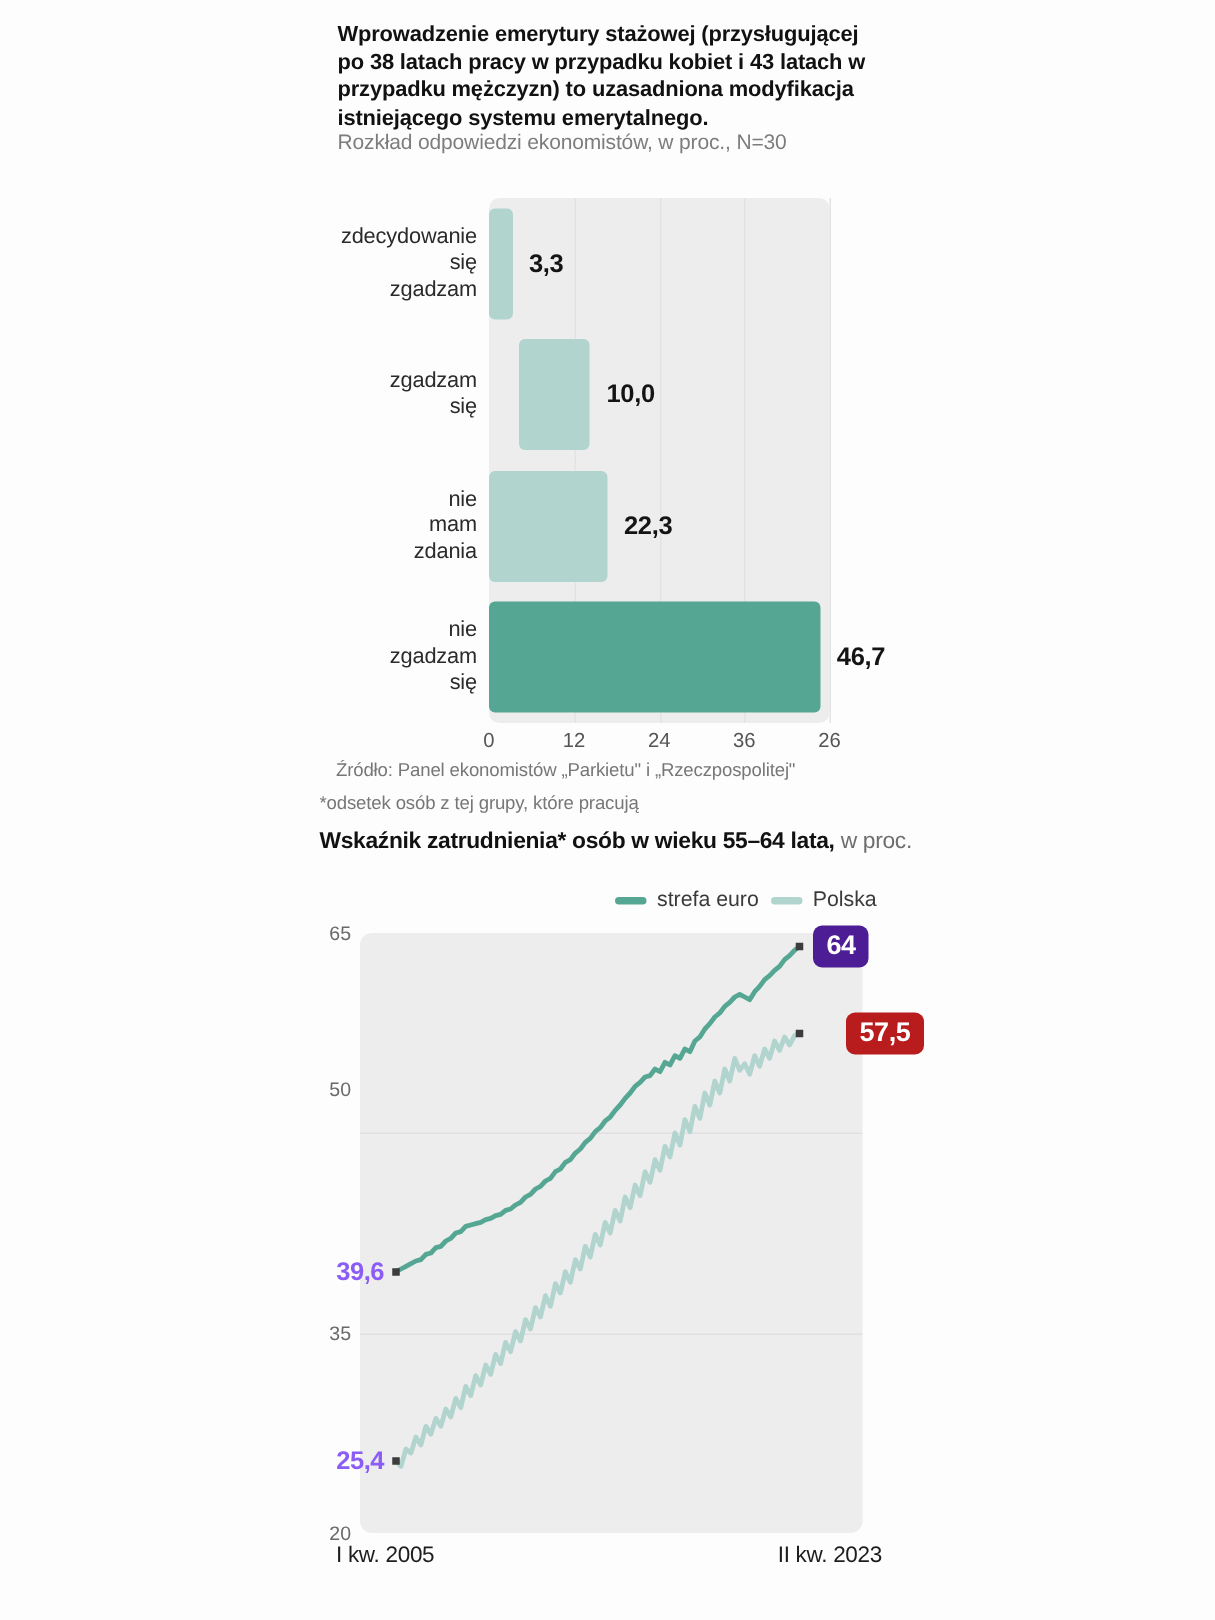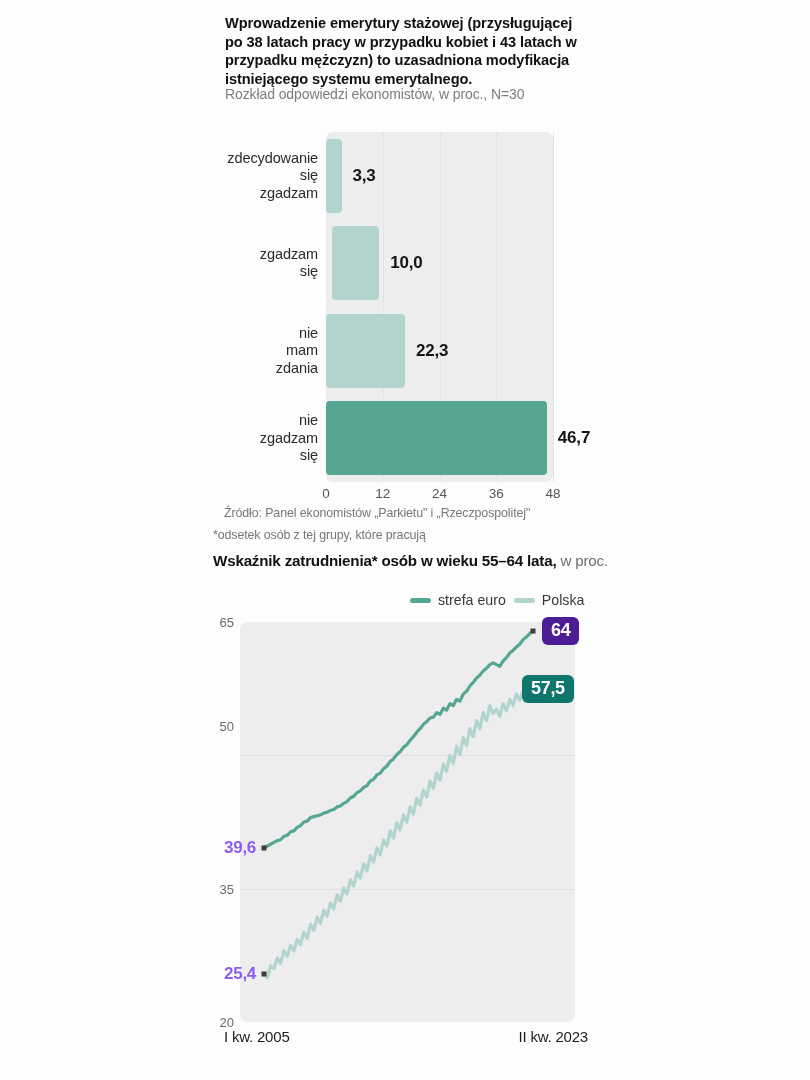--- a/index.html
+++ b/index.html
@@ -215,21 +215,21 @@
   <div id="bar-layer">
       <div class="bar-row" style="left: 326px; top: 138.75px; width: 227px;">
         <div class="bar" style="width: 15.6062px; background: rgb(178, 212, 207);"></div>
         <div class="bar-value" style="left: 26.6062px;">3,3</div>
       </div>
       <div class="cat-label" style="left: 222px; top: 149.5px;">
         <div>zdecydowanie</div>
         <div>się</div>
         <div>zgadzam</div>
       </div>
-      <div class="bar-row" style="left: 332px; top: 226.25px; width: 210px;">
+      <div class="bar-row" style="left: 346px; top: 226.25px; width: 210px;">
         <div class="bar" style="width: 47.2917px; background: rgb(178, 212, 207);"></div>
         <div class="bar-value" style="left: 58.2917px;">10,0</div>
       </div>
       <div class="cat-label" style="left: 222px; top: 245.75px;">
         <div>zgadzam</div>
         <div>się</div>
       </div>
       <div class="bar-row" style="left: 326px; top: 313.75px; width: 227px;">
         <div class="bar" style="width: 78.9771px; background: rgb(178, 212, 207);"></div>
         <div class="bar-value" style="left: 89.9771px;">22,3</div>
@@ -247,21 +247,21 @@
         <div>nie</div>
         <div>zgadzam</div>
         <div>się</div>
       </div>
     </div>
   <div id="xticks1">
       <div class="xtick1" style="left: 326px;">0</div>
       <div class="xtick1" style="left: 382.75px;">12</div>
       <div class="xtick1" style="left: 439.5px;">24</div>
       <div class="xtick1" style="left: 496.25px;">36</div>
-      <div class="xtick1" style="left: 553px;">48</div>
+      <div class="xtick1" style="left: 553px;">26</div>
     </div>
 
   <div class="src1">Źródło: Panel ekonomistów „Parkietu" i „Rzeczpospolitej"</div>
   <div class="src2">*odsetek osób z tej grupy, które pracują</div>
 </div>
 
 <div id="line-block">
   <div class="title2">
     <span>Wskaźnik zatrudnienia* osób w wieku 55–64 lata,</span><span class="light"> w proc.</span>
   </div>
@@ -292,19 +292,19 @@
       <div class="ytick2" style="left: 200px; top: 622px;">65</div>
     </div>
   <div id="line-annotations">
       <div class="endpoint" style="left: 264px; top: 847.778px;"></div>
       <div class="startlabel" style="left: 256px; top: 847.778px;">39,6</div>
       <div class="endpoint" style="left: 533px; top: 630.889px;"></div>
       <div class="badge" style="left: 542px; top: 630.889px; background: #4c1d95;">64</div>
       <div class="endpoint" style="left: 264px; top: 974px;"></div>
       <div class="startlabel" style="left: 256px; top: 974px;">25,4</div>
       <div class="endpoint" style="left: 533px; top: 688.667px;"></div>
-      <div class="badge" style="left: 522px; top: 688.667px; background: #0f766e;">57,5</div>
+      <div class="badge" style="left: 564px; top: 688.667px; background: #b91c1c;">57,5</div>
     </div>
 
   <div class="xlab2" id="xstart" style="left:224px">I kw. 2005</div>
   <div class="xlab2" id="xend" style="right:222px">II kw. 2023</div>
   <div class="src3">Źródło: Eurostat</div>
 </div>
 
 </body></html>

